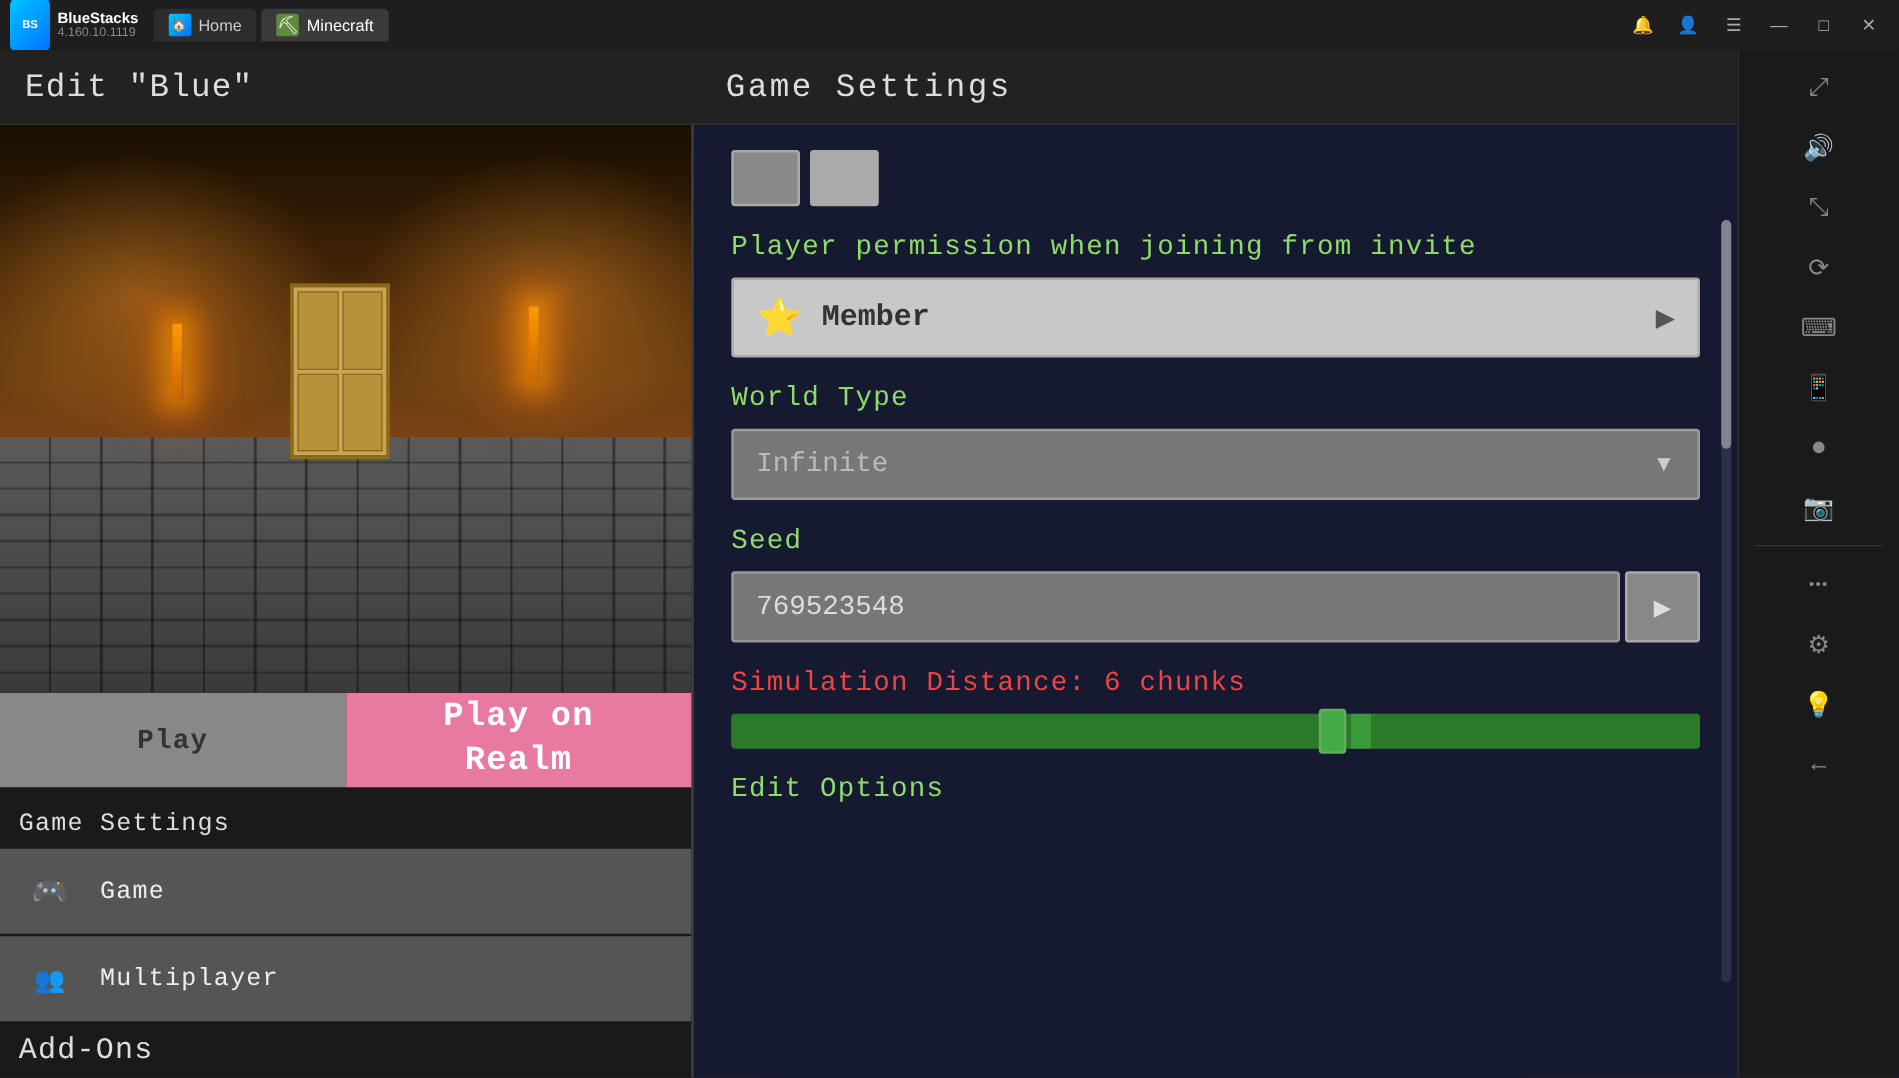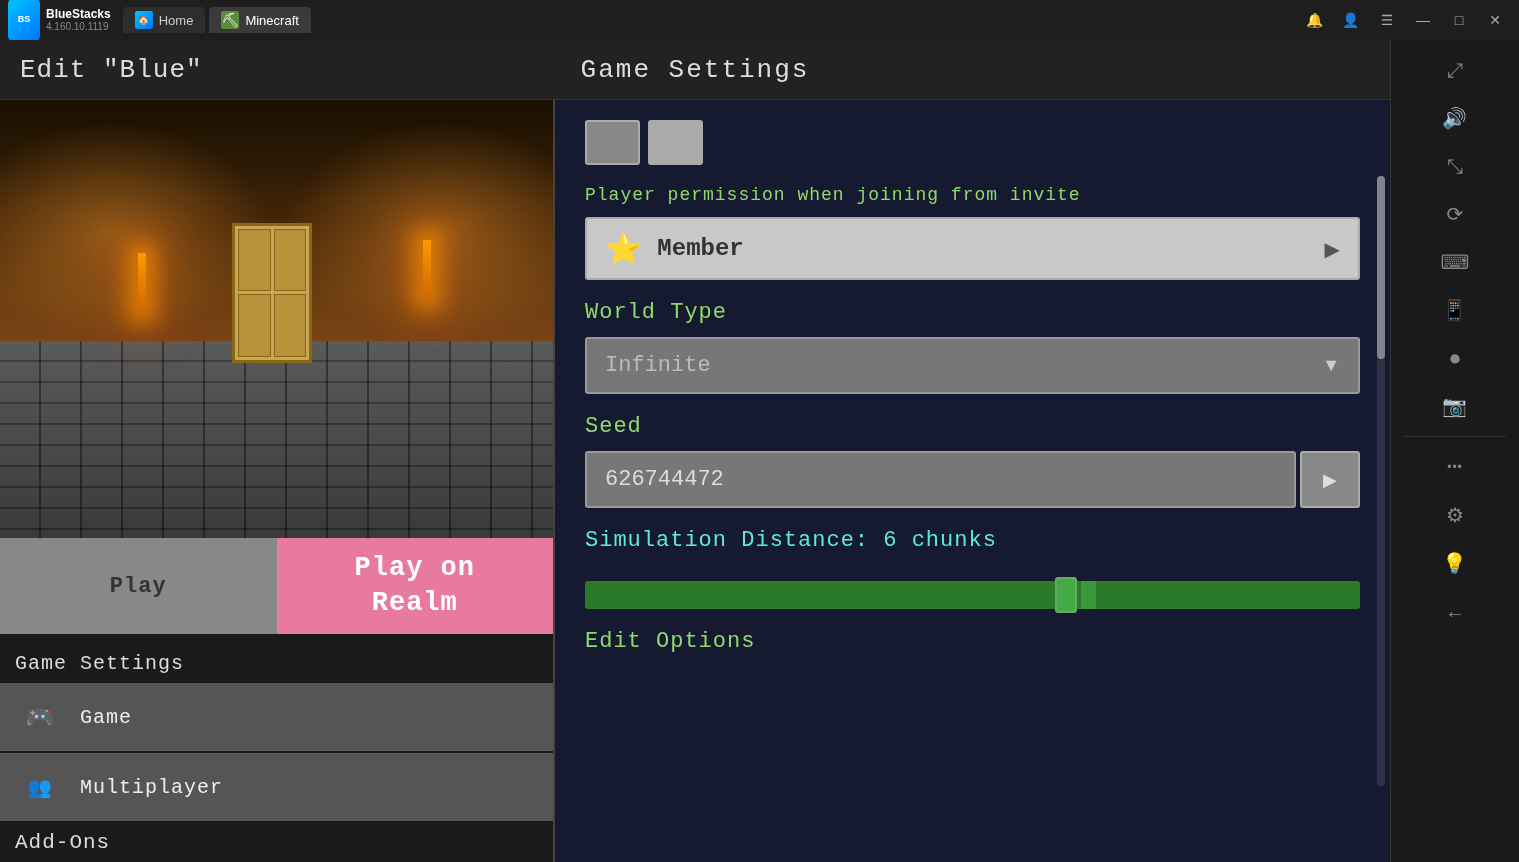--- a/index.html
+++ b/index.html
@@ -218,21 +218,21 @@
           transparent 19px,
           rgba(0,0,0,0.3) 19px,
           rgba(0,0,0,0.3) 21px
         ),
         linear-gradient(180deg, #5a5a5a 0%, #4a4a4a 50%, #3a3a3a 100%);
     }
 
     
     .button-row {
       display: flex;
-      height: 96px;
+      height: 76px;
       flex-shrink: 0;
     }
     .play-btn {
       flex: 1;
       background: #888;
       border: none;
       color: #333;
       font-size: 22px;
       font-family: 'Courier New', monospace;
       font-weight: bold;
@@ -284,21 +284,21 @@
     .settings-label {
       color: #eee;
       font-size: 20px;
       font-family: 'Courier New', monospace;
       letter-spacing: 1px;
     }
 
     
     .add-ons-title {
       color: #ddd;
-      font-size: 21px;
+      font-size: 24px;
       font-family: 'Courier New', monospace;
       padding: 8px 15px;
       letter-spacing: 1px;
       background: #1a1a1a;
     }
 
     
     .settings-panel {
       flex: 1;
       background: rgba(20, 25, 50, 0.92);
@@ -319,21 +319,21 @@
       background: #888;
       border: 2px solid #aaa;
       border-radius: 3px;
     }
     .toggle-part.active {
       background: #aaa;
     }
 
     .section-label {
       color: #8fdb6a;
-      font-size: 18px;
+      font-size: 22px;
       font-family: 'Courier New', monospace;
       letter-spacing: 1px;
       margin-bottom: 12px;
     }
 
     
     .member-dropdown {
       background: #c8c8c8;
       border: 2px solid #aaa;
       border-radius: 3px;
@@ -422,25 +422,25 @@
       cursor: pointer;
       display: flex;
       align-items: center;
       justify-content: center;
       color: #ddd;
       font-size: 18px;
     }
 
     
     .sim-label {
-      color: #5eead4;
-      font-size: 22px;
-      font-family: 'Courier New', monospace;
-      letter-spacing: 1px;
-      margin-bottom: 28px;
+      color: #ef4444;
+      font-size: 22px;
+      font-family: 'Courier New', monospace;
+      letter-spacing: 1px;
+      margin-bottom: 12px;
     }
     .slider-container {
       margin-bottom: 20px;
       position: relative;
     }
     .sim-slider {
       width: 100%;
       height: 28px;
       background: linear-gradient(90deg, #2a7a2a 0%, #2a7a2a 64%, #3a9a3a 64%, #3a9a3a 66%, #2a7a2a 66%, #2a7a2a 100%);
       border-radius: 3px;
@@ -615,21 +615,21 @@
 
         <div class="world-type-label">World Type</div>
 
         <div class="world-type-dropdown">
           <span class="world-type-value">Infinite</span>
           <span class="chevron-down">▼</span>
         </div>
 
         <div class="seed-label">Seed</div>
         <div class="seed-row">
-          <div class="seed-input">626744472</div>
+          <div class="seed-input">769523548</div>
           <div class="seed-btn">▶</div>
         </div>
 
         <div class="sim-label">Simulation Distance: 6 chunks</div>
         <div class="slider-container">
           <div class="sim-slider">
             <div class="slider-thumb"></div>
           </div>
         </div>
 

